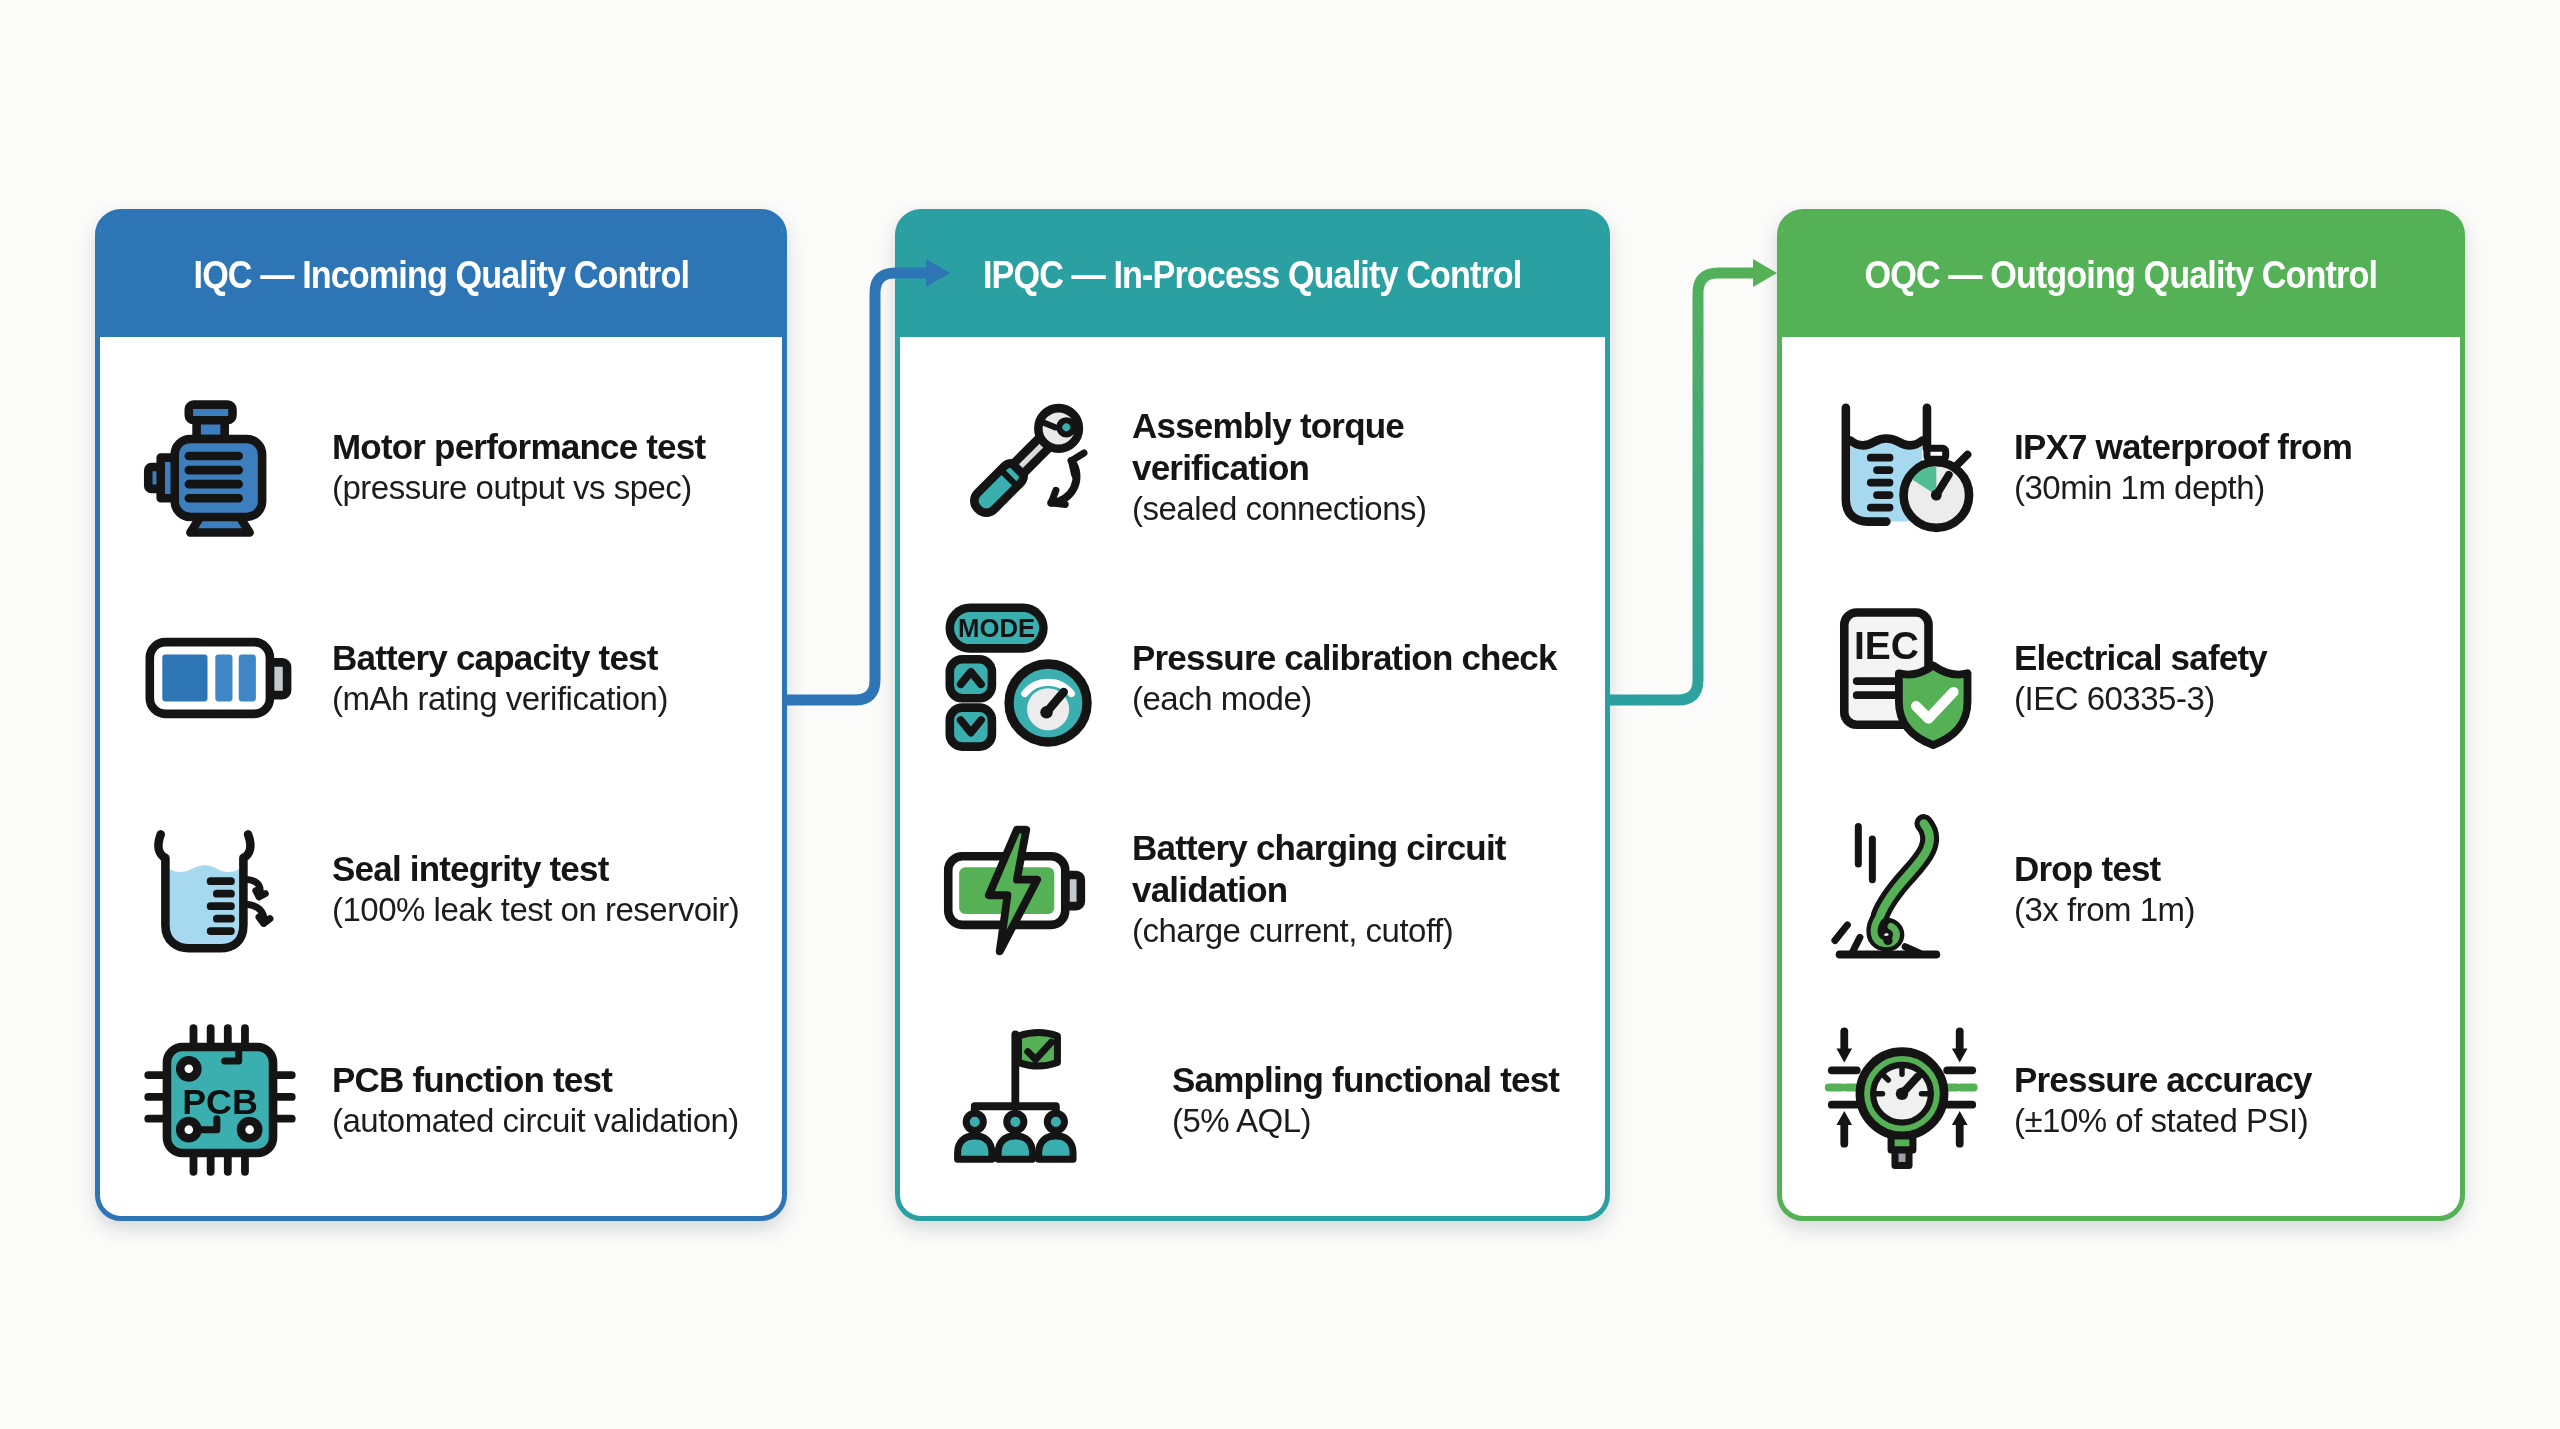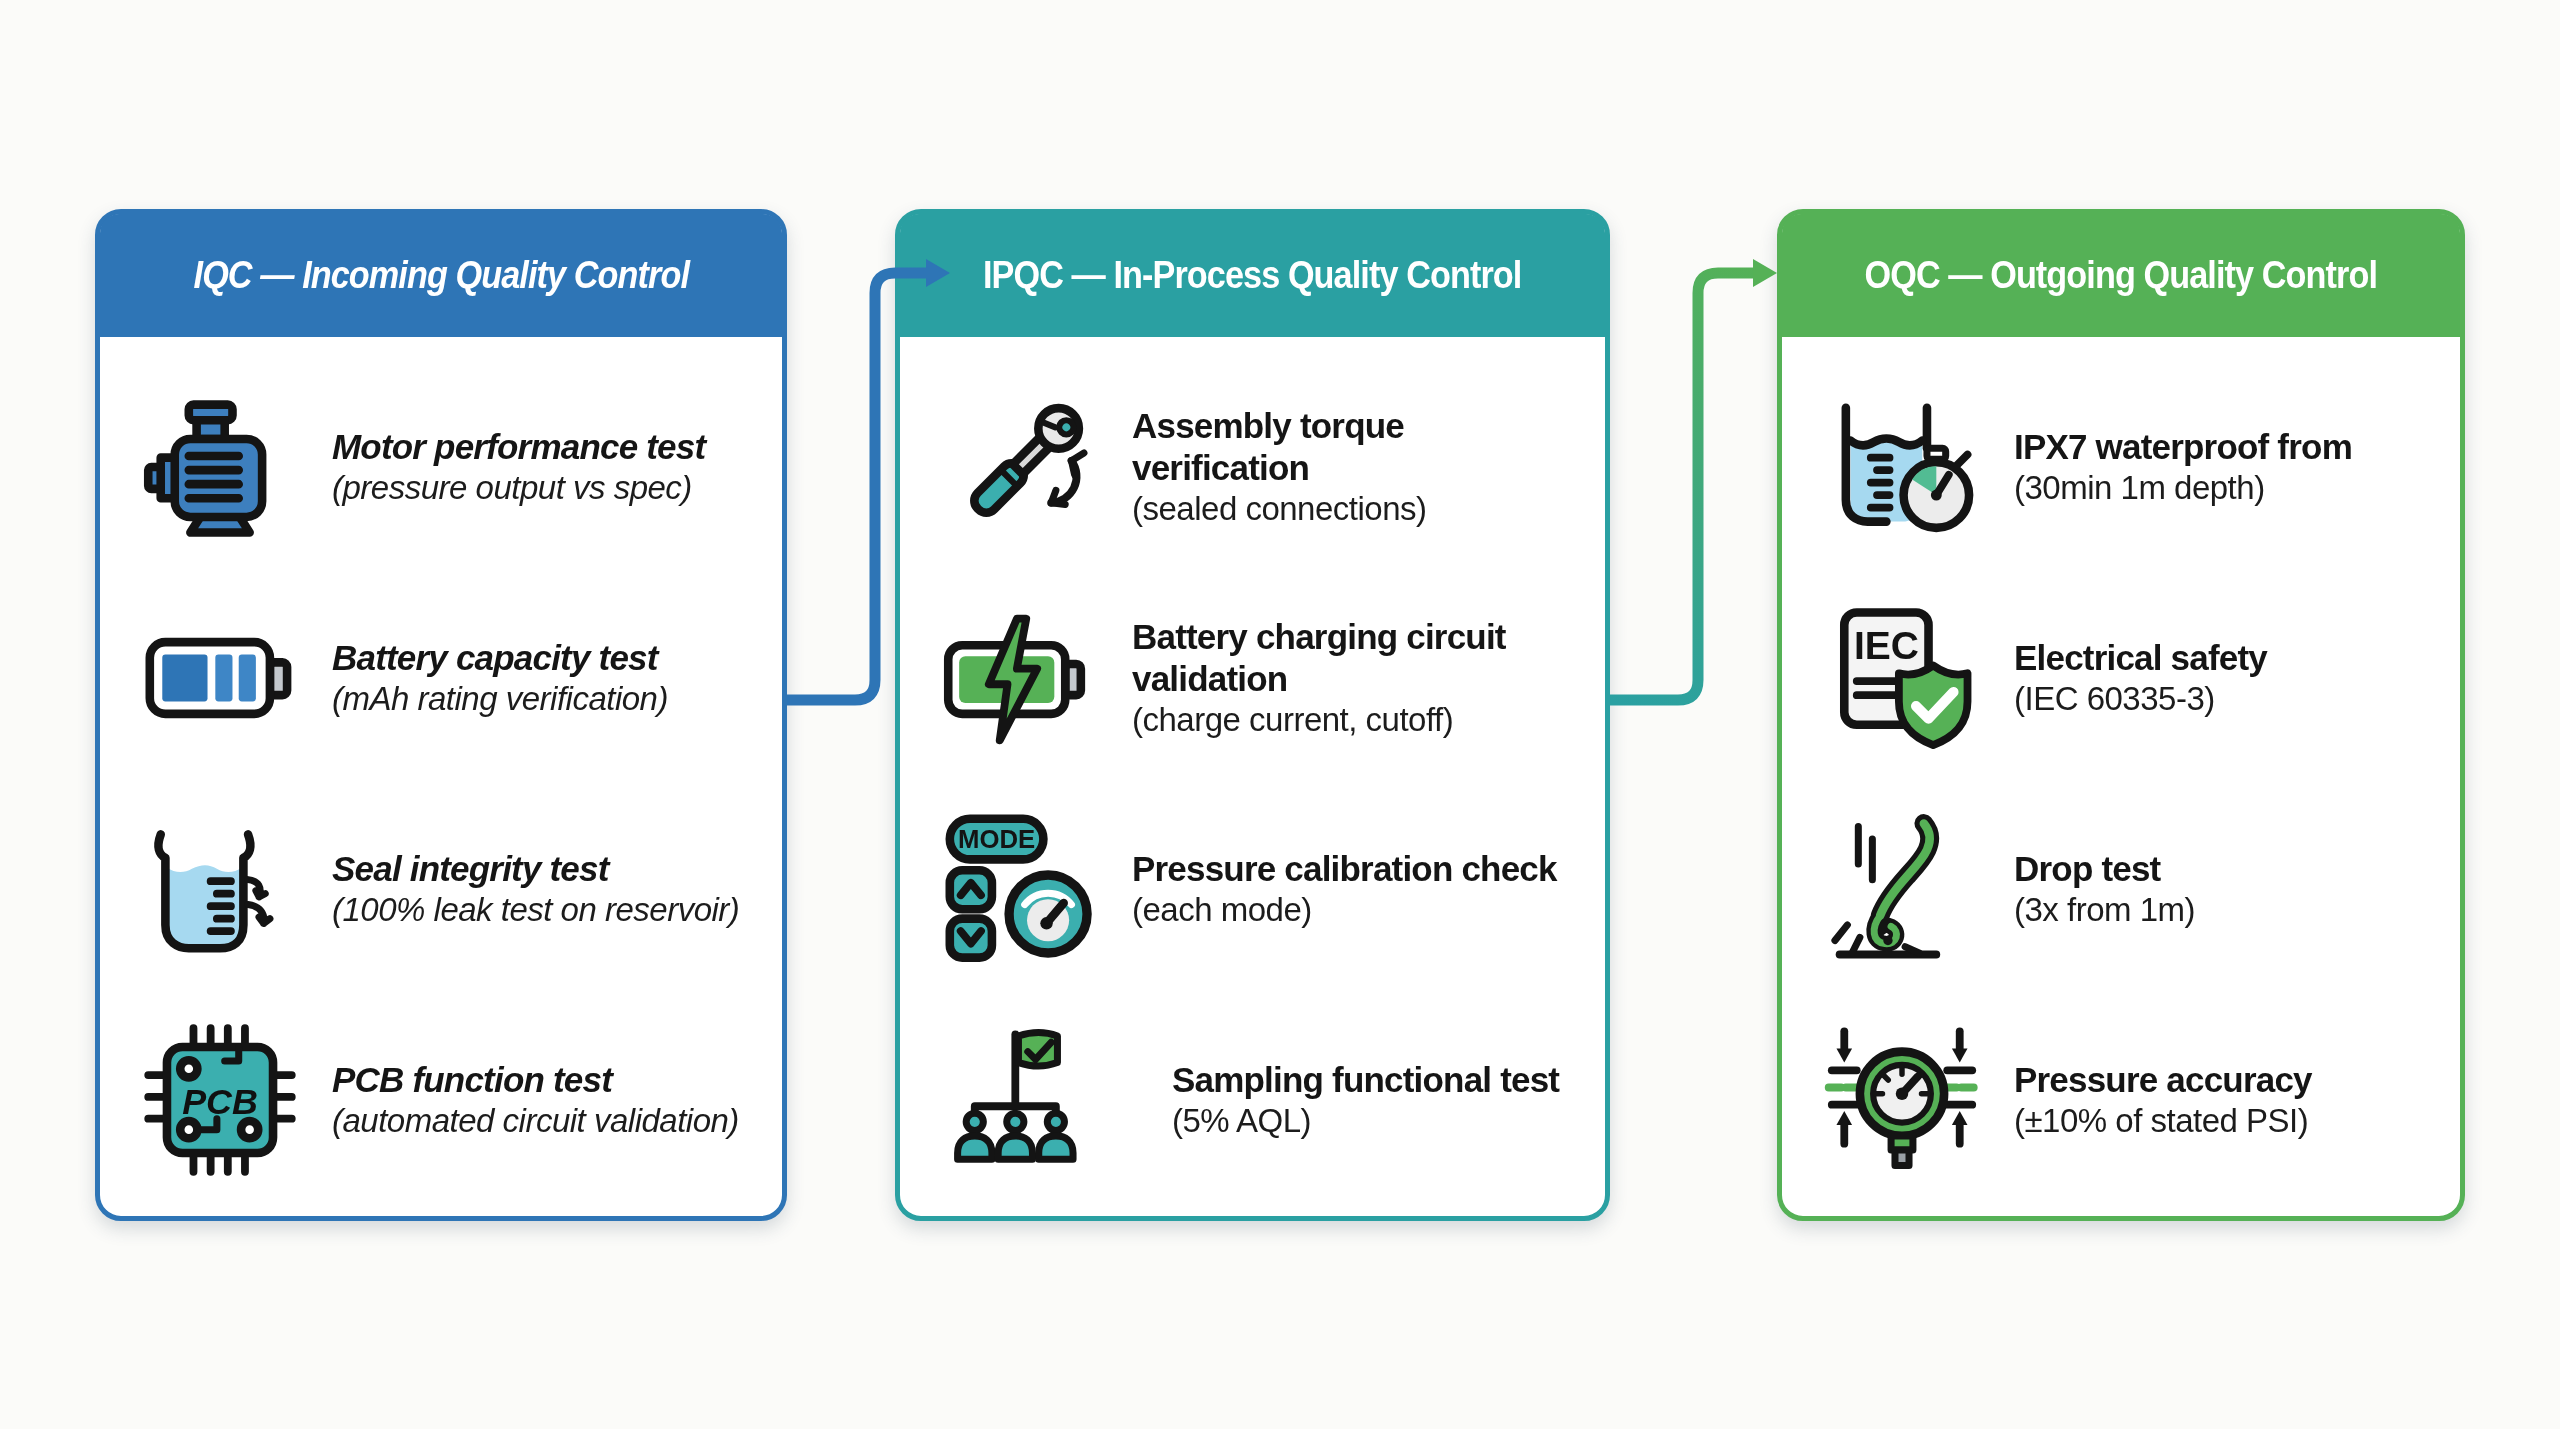--- a/index.html
+++ b/index.html
@@ -2,21 +2,21 @@
 <html><head>
 <meta charset="utf-8">
 <style>
   html,body{margin:0;padding:0;}
   body{background:#FBFBF9;font-family:"Liberation Sans","DejaVu Sans",sans-serif;}
   .canvas{position:relative;width:2560px;height:1429px;overflow:hidden;background:#FBFBF9;}
 
   .card{position:absolute;top:209px;height:1012px;box-sizing:border-box;
         border:5px solid var(--accent,#888);border-radius:26px;background:#ffffff;
         box-shadow:0 8px 18px rgba(45,65,90,.18);}
-  #card-iqc{left:95px;width:692px;font-style:italic;}
+  #card-iqc{left:95px;width:692px;}
   #card-ipqc{left:895px;width:715px;}
   #card-oqc{left:1777px;width:688px;}
 
   .card-header{height:123px;background:var(--accent,#888);border-radius:19px 19px 0 0;
                display:flex;align-items:center;justify-content:center;overflow:hidden;}
   .card-header h2{margin:0;color:#ffffff;font-size:38px;font-weight:700;letter-spacing:-1px;
                   white-space:nowrap;transform:scaleX(.9);}
 
   .card-body{padding:24px 24px 0 42px;}
   .row{display:flex;align-items:center;height:211px;gap:34px;}
@@ -139,37 +139,20 @@
                 <path d="M42.5 60 h15" stroke-width="4"></path>
               </g>
               <path d="M83 46 a17 17 0 0 1 -13 27" stroke-width="5"></path>
               <path d="M83 46 l8 -5 M83 46 l2 9 M70 73 l9 1 M70 73 l3 -8" stroke-width="4.5"></path>
             </g>
           </svg>
         </div>
         <div class="text">
           <p class="t">Assembly torque verification</p>
           <p class="s">(sealed connections)</p>
-        </div>
-      </div>
-
-      <div class="row">
-        <div class="icon-box">
-          <svg viewBox="0 0 100 100">
-            <g stroke="#141414" stroke-width="5.5" stroke-linecap="round" stroke-linejoin="round" fill="none">
-              <rect x="79" y="41" width="10" height="20" rx="3" style="fill:var(--gray)"></rect>
-              <rect x="4" y="29" width="75" height="44" rx="9" style="fill:#ffffff"></rect>
-              <rect x="11" y="36" width="61" height="30" rx="4" style="fill:var(--green)" stroke="none"></rect>
-              <path d="M48 12 L30 54 h12 L37 90 L61 44 h-13 L54 12 z" style="fill:var(--green)" stroke-width="5"></path>
-            </g>
-          </svg>
-        </div>
-        <div class="text">
-          <p class="t">Battery charging circuit validation</p>
-          <p class="s">(charge current, cutoff)</p>
         </div>
       </div>
 
       <div class="row">
         <div class="icon-box">
           <svg viewBox="0 0 100 100">
             <g stroke="#141414" stroke-width="5.5" stroke-linecap="round" stroke-linejoin="round" fill="none">
               <rect x="5" y="5" width="60" height="26" rx="13" style="fill:var(--teal)"></rect>
               <rect x="5" y="38" width="27" height="25" rx="8" style="fill:var(--teal)"></rect>
               <rect x="5" y="69" width="27" height="25" rx="8" style="fill:var(--teal)"></rect>
@@ -180,20 +163,37 @@
               <path d="M53 60 a19 19 0 0 1 30 0" stroke="#ffffff" stroke-width="4.5"></path>
               <path d="M67 72 L78 59" stroke-width="5.5"></path>
               <circle cx="67" cy="72" r="4" style="fill:#141414" stroke="none"></circle>
               <text x="35" y="24" font-size="16.5" text-anchor="middle" stroke="none" style="fill:#141414">MODE</text>
             </g>
           </svg>
         </div>
         <div class="text">
           <p class="t">Pressure calibration check</p>
           <p class="s">(each mode)</p>
+        </div>
+      </div>
+
+      <div class="row">
+        <div class="icon-box">
+          <svg viewBox="0 0 100 100">
+            <g stroke="#141414" stroke-width="5.5" stroke-linecap="round" stroke-linejoin="round" fill="none">
+              <rect x="79" y="41" width="10" height="20" rx="3" style="fill:var(--gray)"></rect>
+              <rect x="4" y="29" width="75" height="44" rx="9" style="fill:#ffffff"></rect>
+              <rect x="11" y="36" width="61" height="30" rx="4" style="fill:var(--green)" stroke="none"></rect>
+              <path d="M48 12 L30 54 h12 L37 90 L61 44 h-13 L54 12 z" style="fill:var(--green)" stroke-width="5"></path>
+            </g>
+          </svg>
+        </div>
+        <div class="text">
+          <p class="t">Battery charging circuit validation</p>
+          <p class="s">(charge current, cutoff)</p>
         </div>
       </div>
 
       <div class="row row-merge">
         <div class="icon-box">
           <svg viewBox="0 0 100 100">
             <g stroke="#141414" stroke-width="5" stroke-linecap="round" stroke-linejoin="round" fill="none">
               <path d="M47 8 V54"></path>
               <path d="M49 9 c9 -3 17 -3 25 0 v17 c-8 3 -16 3 -25 0 z" style="fill:var(--green)" stroke-width="4.5"></path>
               <path d="M55 19 l5 5 l10 -11" stroke-width="4.5"></path>

